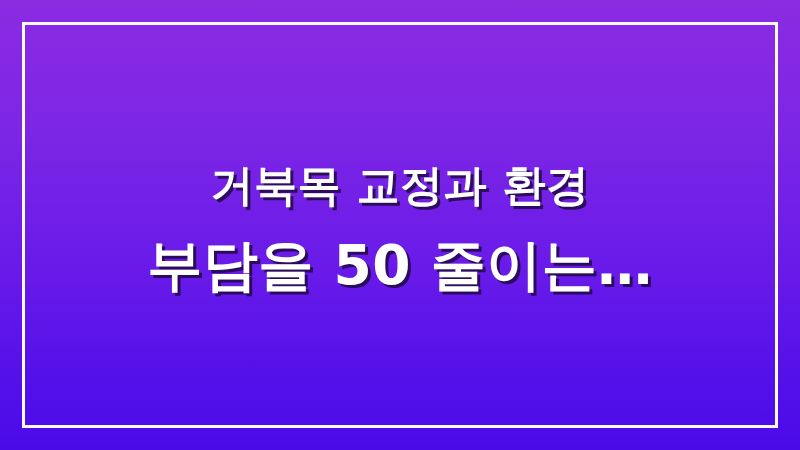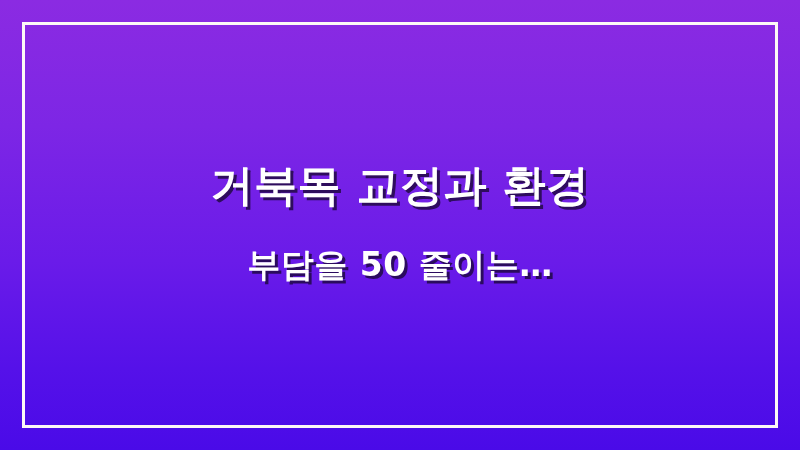--- a/index.html
+++ b/index.html
@@ -50,21 +50,21 @@
     text-align: center;
     color: #ffffff;
     font-weight: 700;
     font-size: 43px;
     line-height: 80px;
     letter-spacing: 0.5px;
     white-space: pre;
     text-shadow: 3px 3px 0.6px rgba(20, 6, 40, 0.72);
   }
   #line-3 {
-    font-size: 33px;
+    font-size: 55px;
   }
 </style>
 </head>
 <body>
 
 <div id="card">
 
   <div id="frame"></div>
 
   <div id="title-block">

